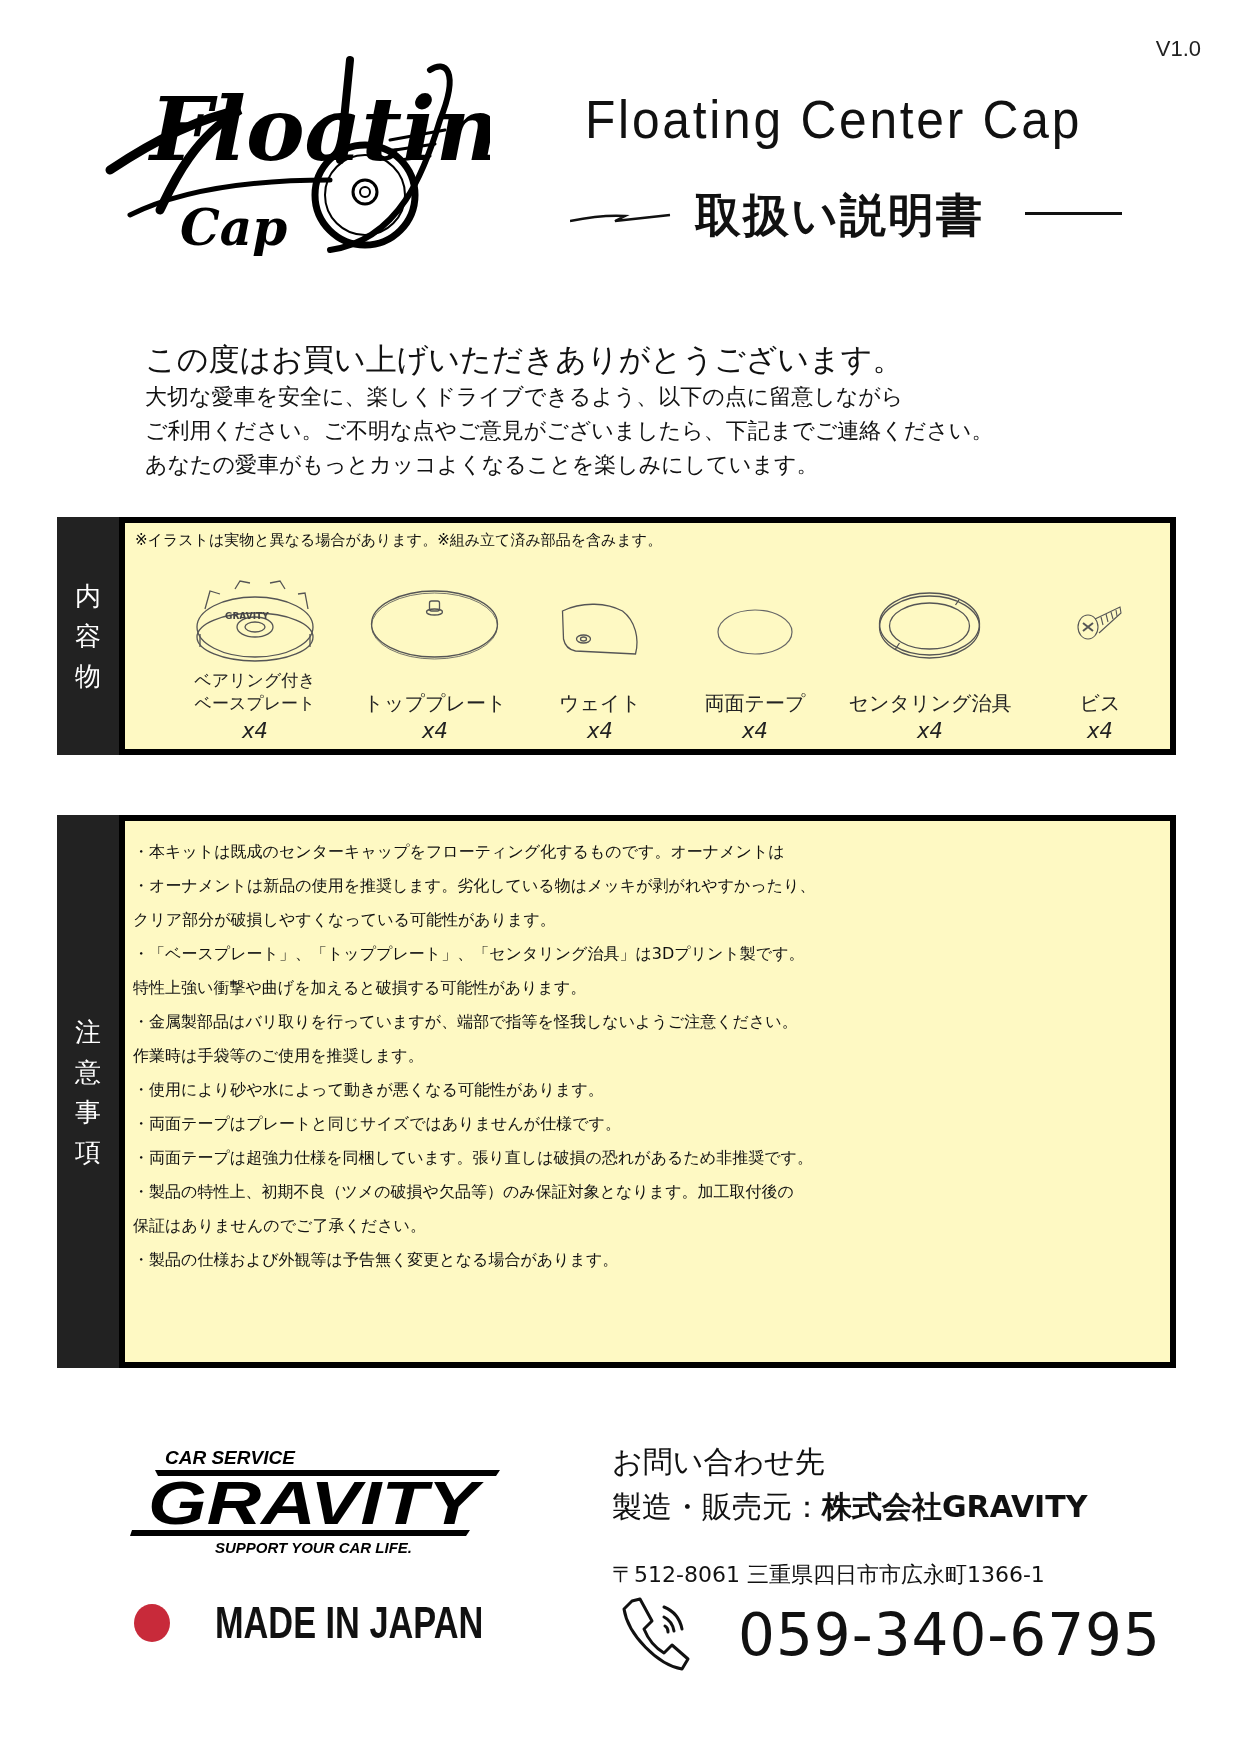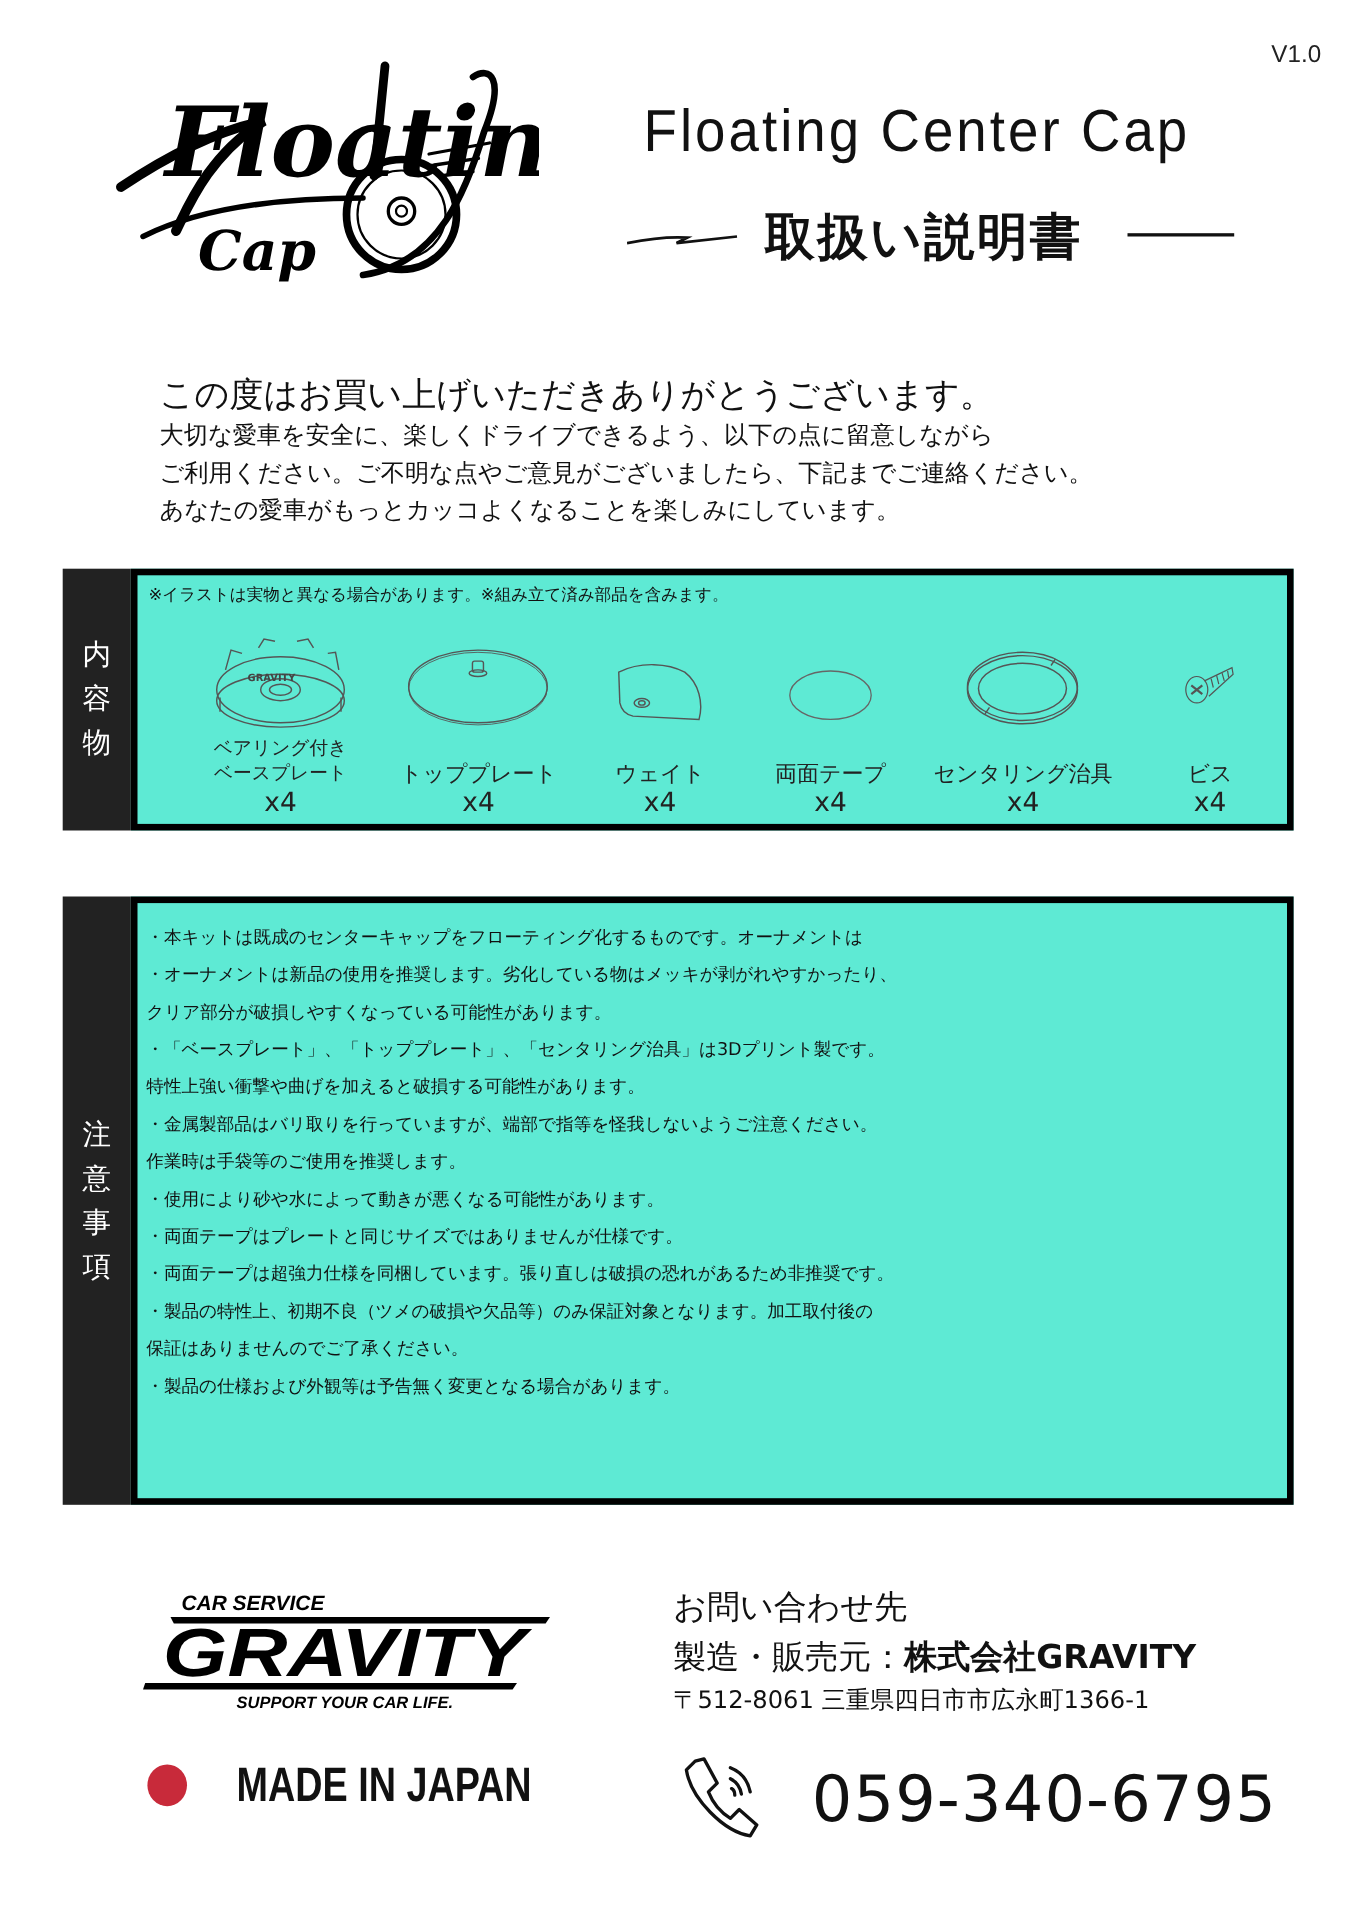--- a/index.html
+++ b/index.html
@@ -17,45 +17,45 @@
   .deco-left { position: absolute; left: 0; top: 26px; }
   .deco-right { position: absolute; left: 455px; top: 27px; width: 97px; height: 3px; background: #111; }
 
   .intro { position: absolute; left: 145px; top: 338px; }
   .intro .lead { font-size: 31px; line-height: 42px; color:#111; }
   .intro .body { font-size: 22px; line-height: 34px; color:#111; }
 
   .panel { position: absolute; left: 57px; width: 1119px; display: flex; }
   .panel .side { width: 62px; background: #222222; color: #fff; display: flex; align-items: center; justify-content: center; flex-direction: column; }
   .panel .side span { font-size: 26px; line-height: 40px; font-weight: 300; }
-  .panel .box { flex: 1; border: 6px solid #000; background: #5eead4; position: relative; }
+  .panel .box { flex: 1; border: 6px solid #000; background: #fef9c3; position: relative; }
 
   .contents { top: 517px; height: 238px; }
   .contents .note { position: absolute; left: 10px; top: 8px; font-size: 15px; color:#111; }
   .items { position: absolute; left: 0; right: 0; top: 46px; bottom: 0; }
   .item { position: absolute; top: 0; bottom: 0; text-align: center; }
   .item .pic { position: absolute; left: 50%; transform: translateX(-50%); }
   .item .label { position: absolute; left: 0; right: 0; bottom: 34px; font-size: 20px; line-height: 24px; color:#222; }
   .item .label.small { font-size: 17px; line-height: 23px; }
-  .item .qty { position: absolute; left: 0; right: 0; bottom: 6px; font-size: 24px; color:#222; }
+  .item .qty { position: absolute; left: 0; right: 0; bottom: 6px; font-size: 21px; color:#222;font-style:italic; }
 
   .notes { top: 815px; height: 553px; }
   .notes .box { padding: 14px 0 0 8px; }
   .notes .line { font-size: 16px; line-height: 34px; color:#111; white-space: nowrap; }
 
   .footer-logo { position: absolute; left: 130px; top: 1442px; width: 370px; height: 115px; }
   .made { position: absolute; left: 134px; top: 1598px; display: flex; align-items: center; }
   .made .dot { width: 36px; height: 38px; border-radius: 50%; background: #c82a3a; margin-right: 45px; }
   .made .txt { font-family: "Liberation Sans", sans-serif; font-weight: bold; font-size: 44px; transform: scaleX(0.78); transform-origin: left; letter-spacing: 0px; color:#111; }
 
   .contact { position: absolute; left: 612px; top: 1440px; }
   .contact .h { font-size: 30px; line-height: 44px; color:#111; }
   .contact .maker { font-size: 30px; line-height: 46px; color:#111; }
   .contact .maker b { font-weight: bold; }
-  .contact .addr { font-size: 22px; line-height: 34px; color:#111; }
+  .contact .addr { font-size: 22px; line-height: 34px; color:#111;margin-top:28px; }
 
   .phone { position: absolute; left: 618px; top: 1595px; display: flex; align-items: center; }
   .phone .num { font-family: "DejaVu Sans", sans-serif; font-size: 58px; margin-left: 40px; letter-spacing: 1px; color:#111; }
 </style>
 </head>
 <body>
 
 <div class="version">V1.0</div>
 
 <svg class="logo" viewBox="0 0 390 230">

